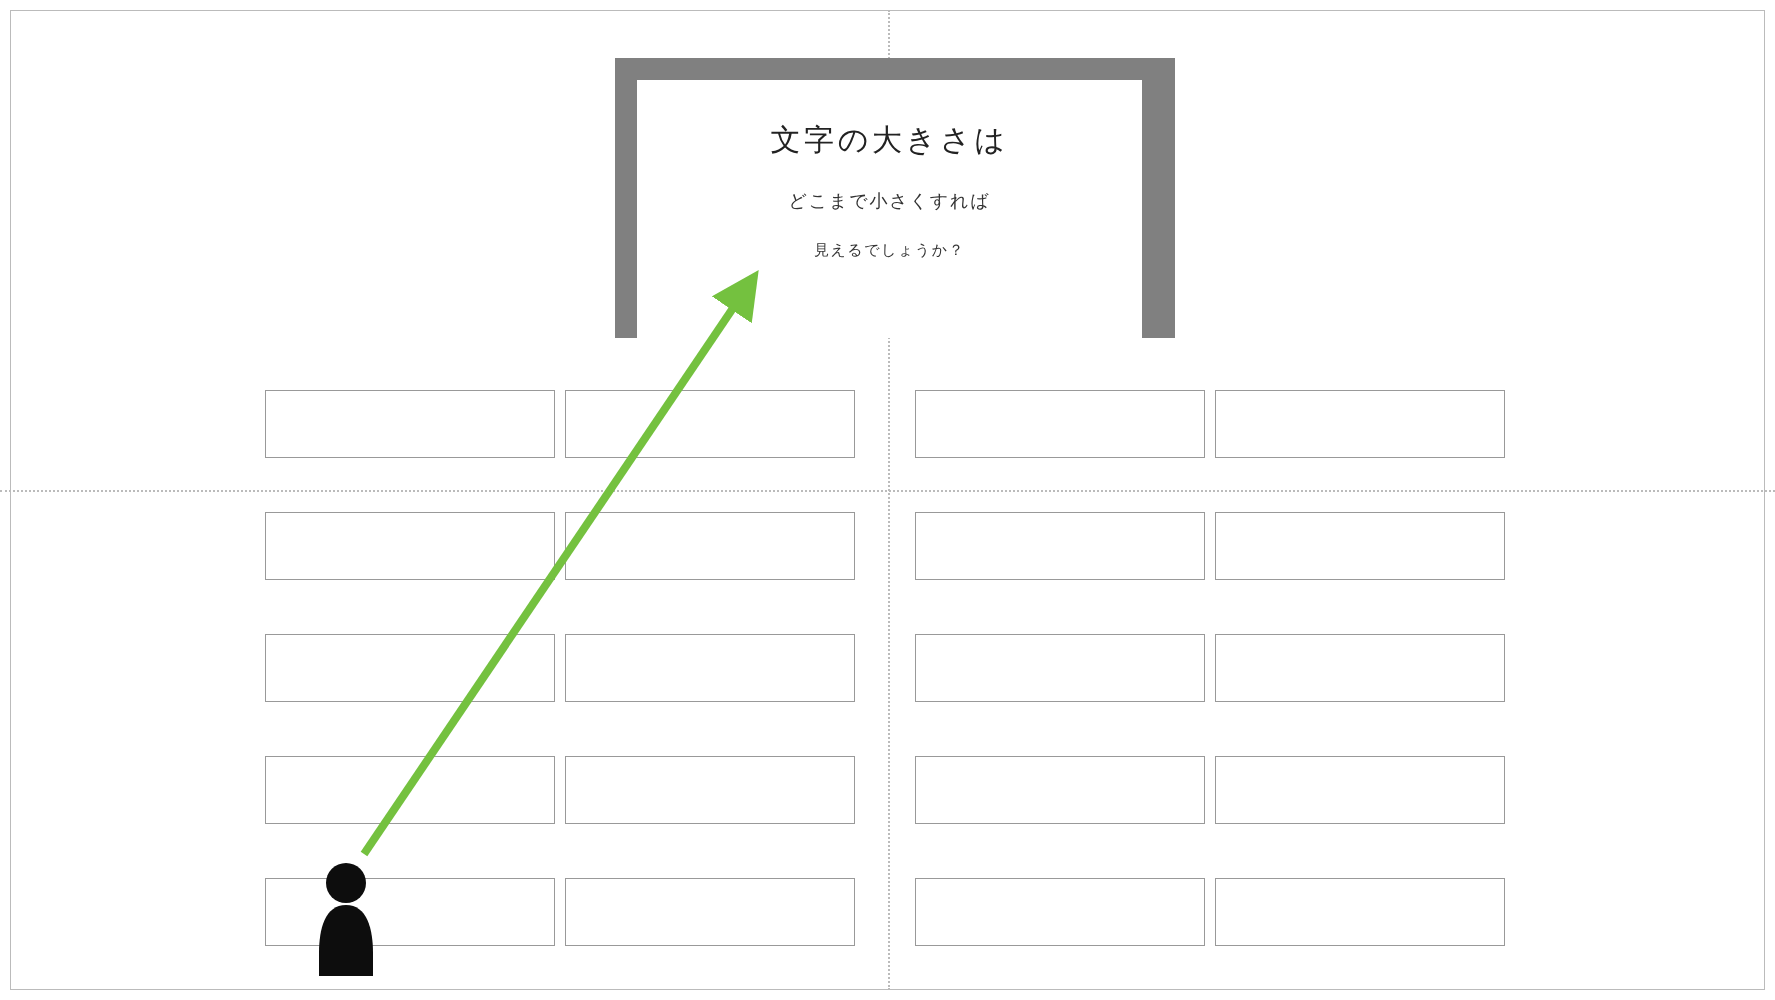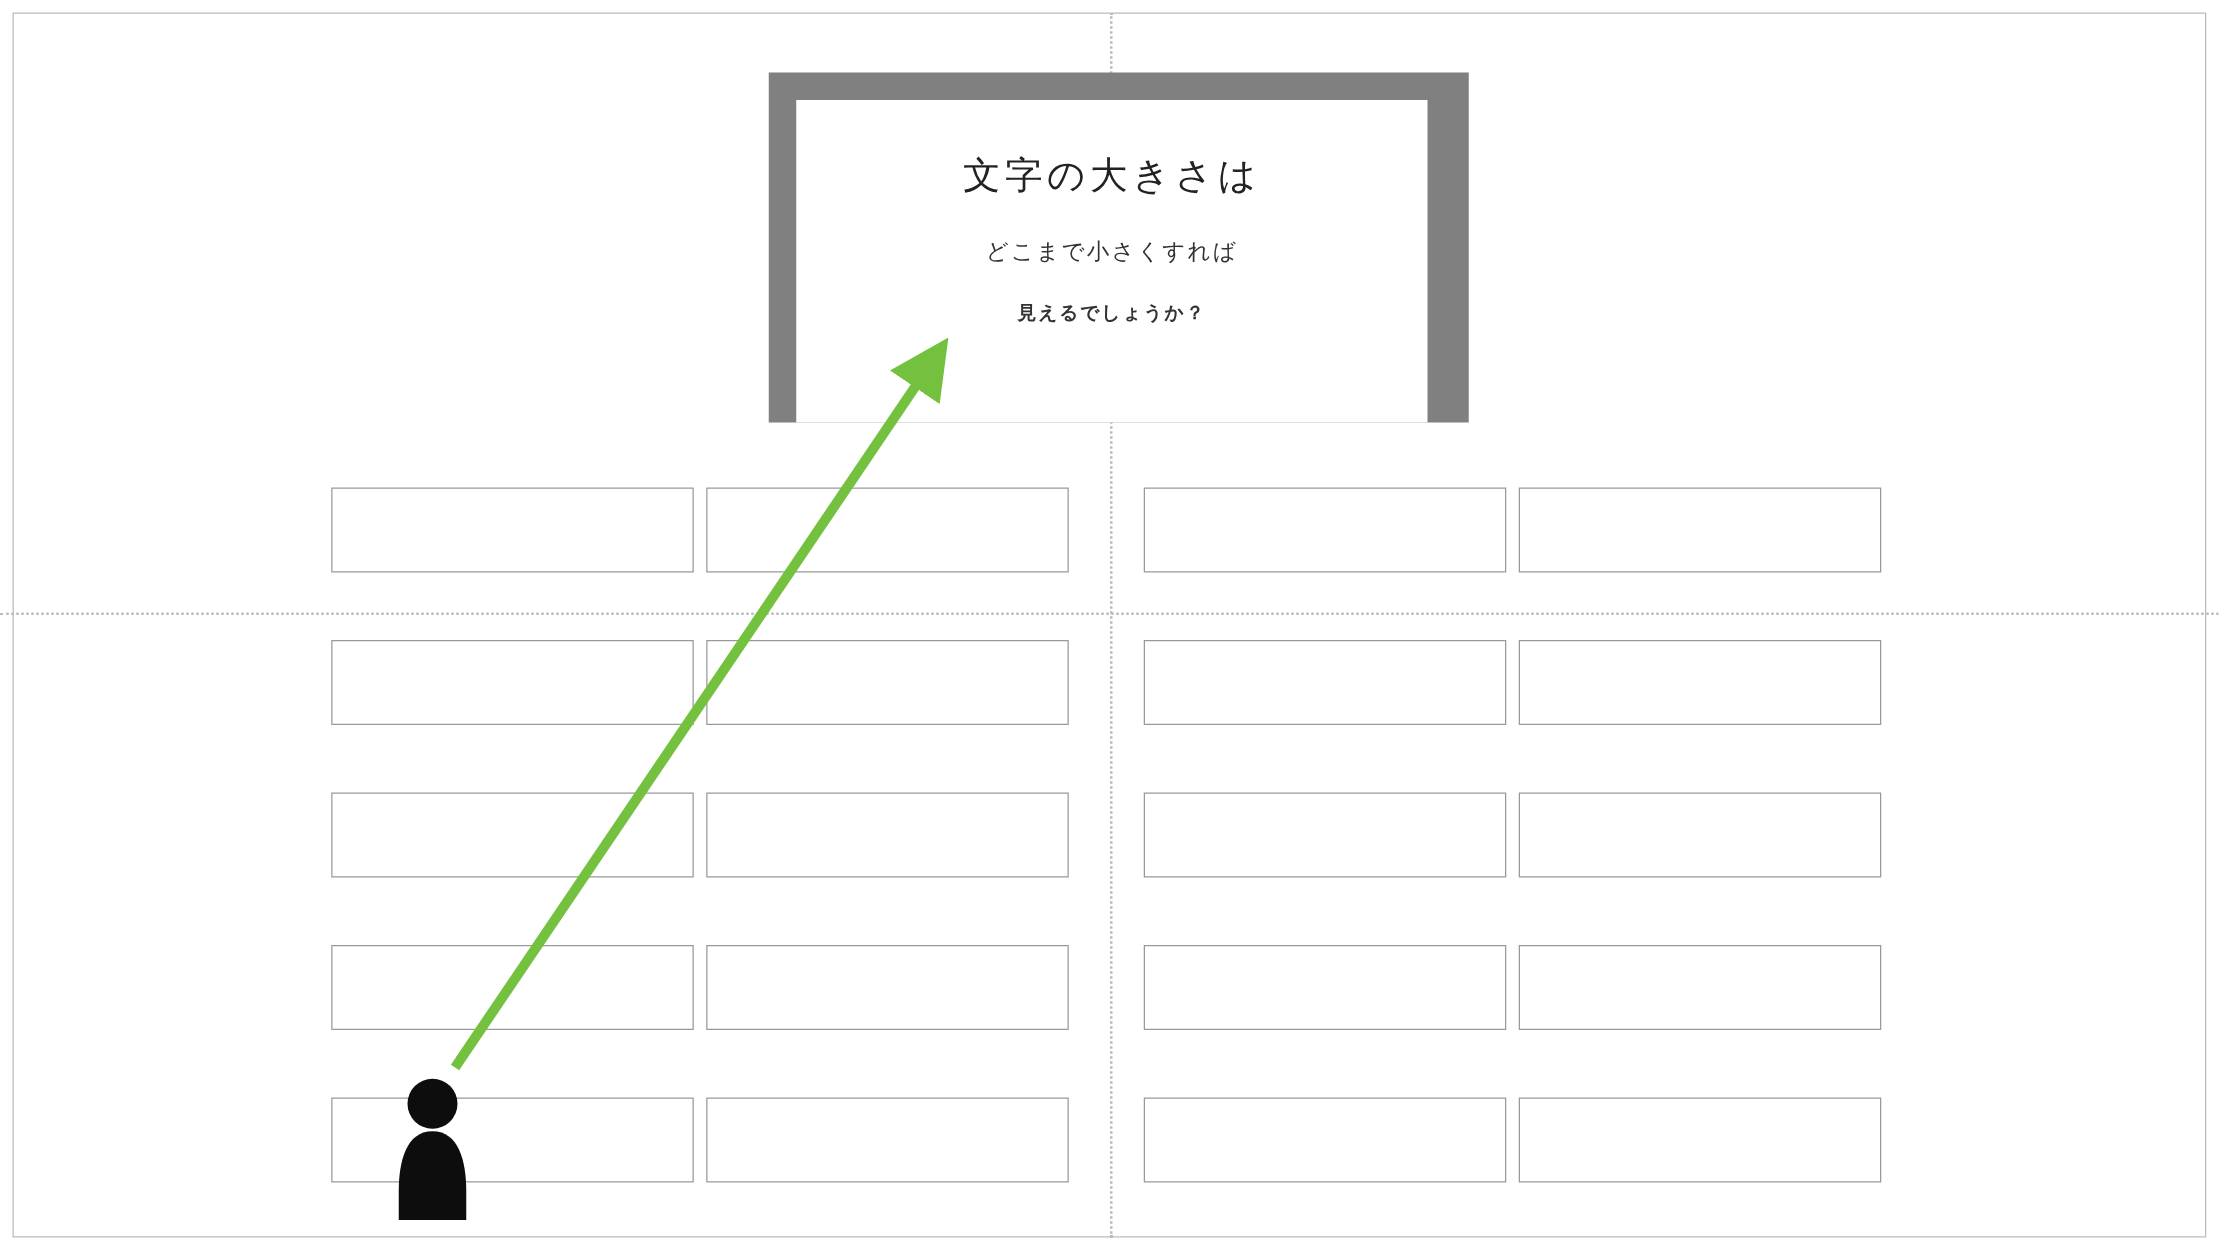--- a/index.html
+++ b/index.html
@@ -57,21 +57,20 @@
     .screen-line2 {
       font-size: 18px;
       color: #333;
       letter-spacing: 0.10em;
       text-align: right;
     }
     .screen-line3 {
       font-size: 15px;
       color: #333;
       letter-spacing: 0.10em;
-      font-weight: bold;
     }
     .seating {
       position: absolute;
       left: 265px;
       top: 390px;
       width: 1240px;
     }
     .seat-row {
       display: flex;
       gap: 10px;

